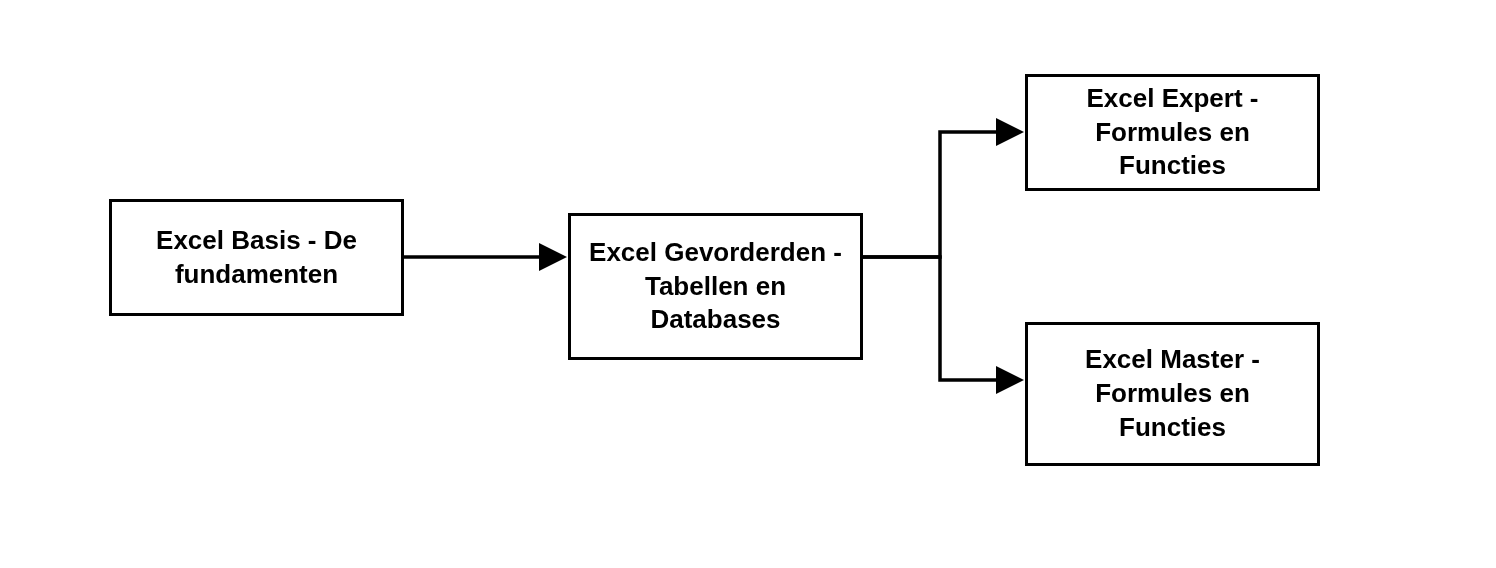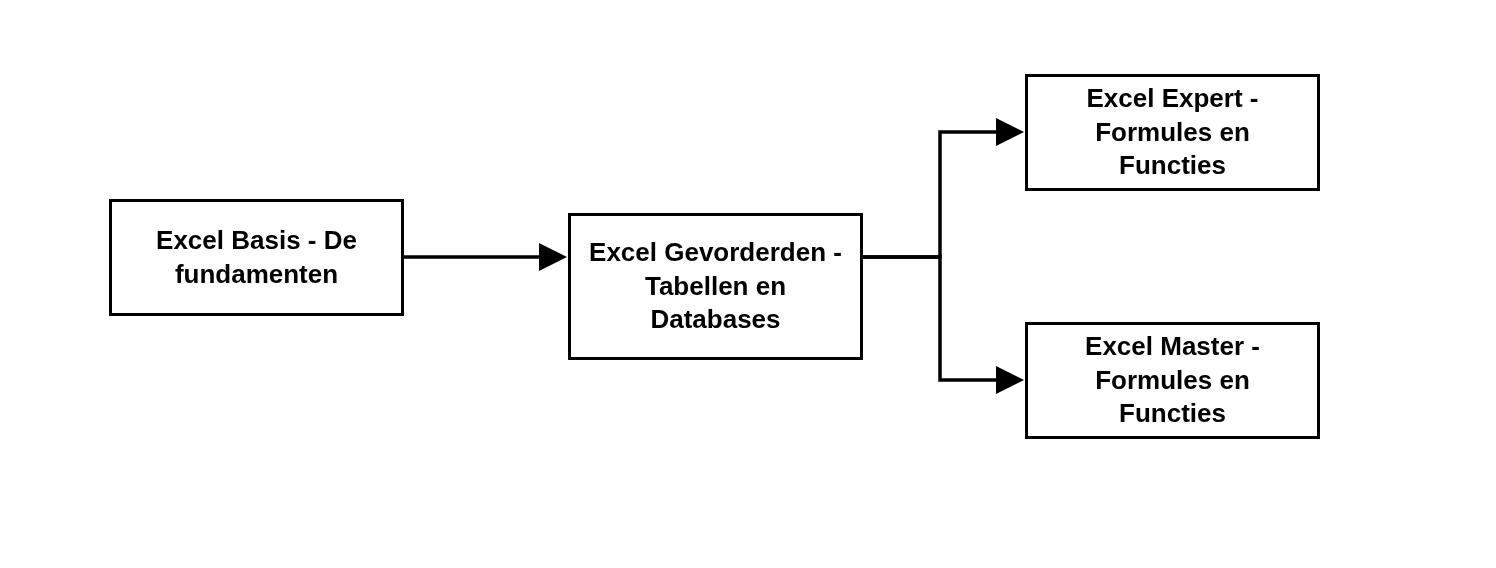--- a/index.html
+++ b/index.html
@@ -54,21 +54,21 @@
       <span class="title">Excel Gevorderden</span><span class="desc"> - Tabellen en Databases</span>
     </div>
   </div>
 
   <div class="node" style="left:1025px; top:74px; width:295px; height:117px;">
     <div>
       <span class="title">Excel Expert</span><span class="desc"> - Formules en Functies</span>
     </div>
   </div>
 
-  <div class="node" style="left:1025px; top:322px; width:295px; height:117px;">
+  <div class="node" style="left:1025px; top:322px; width:295px; height:144px;">
     <div>
       <span class="title">Excel Master</span><span class="desc"> - Formules en Functies</span>
     </div>
   </div>
 
   <svg class="arrows">
     <defs>
       <marker id="arrowhead" markerWidth="8" markerHeight="8" refX="6" refY="4" orient="auto">
         <polygon points="0 0, 8 4, 0 8" fill="#000"></polygon>
       </marker>

